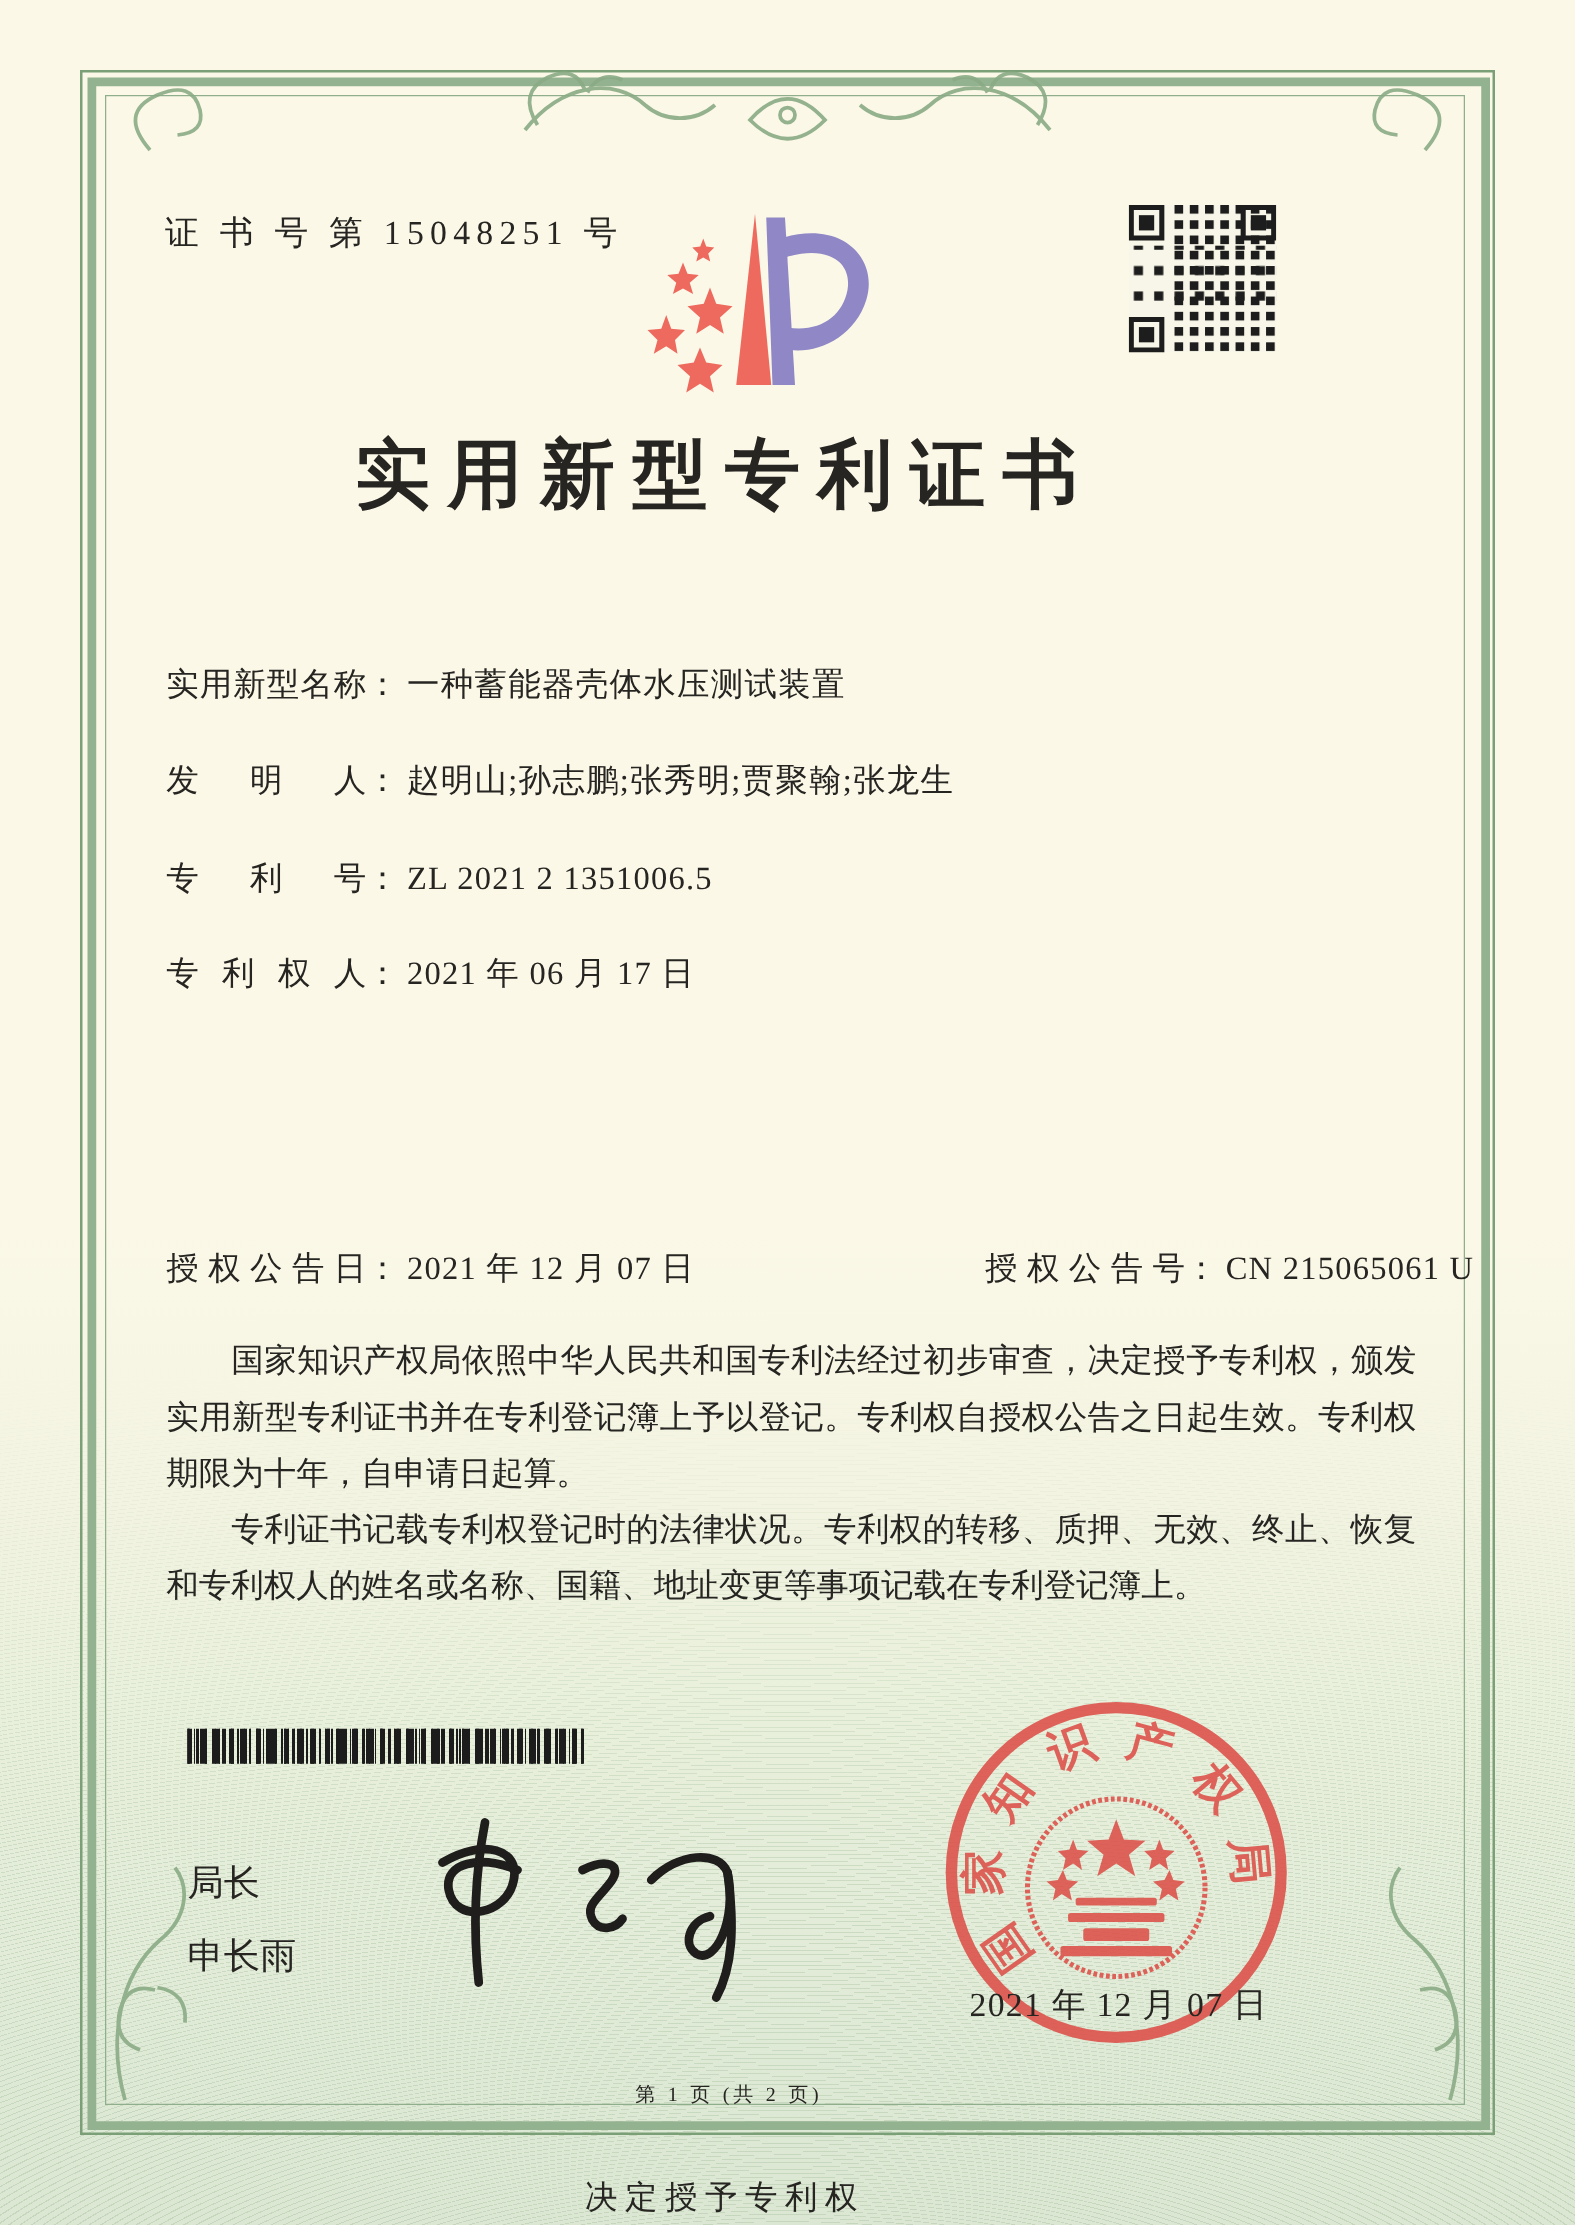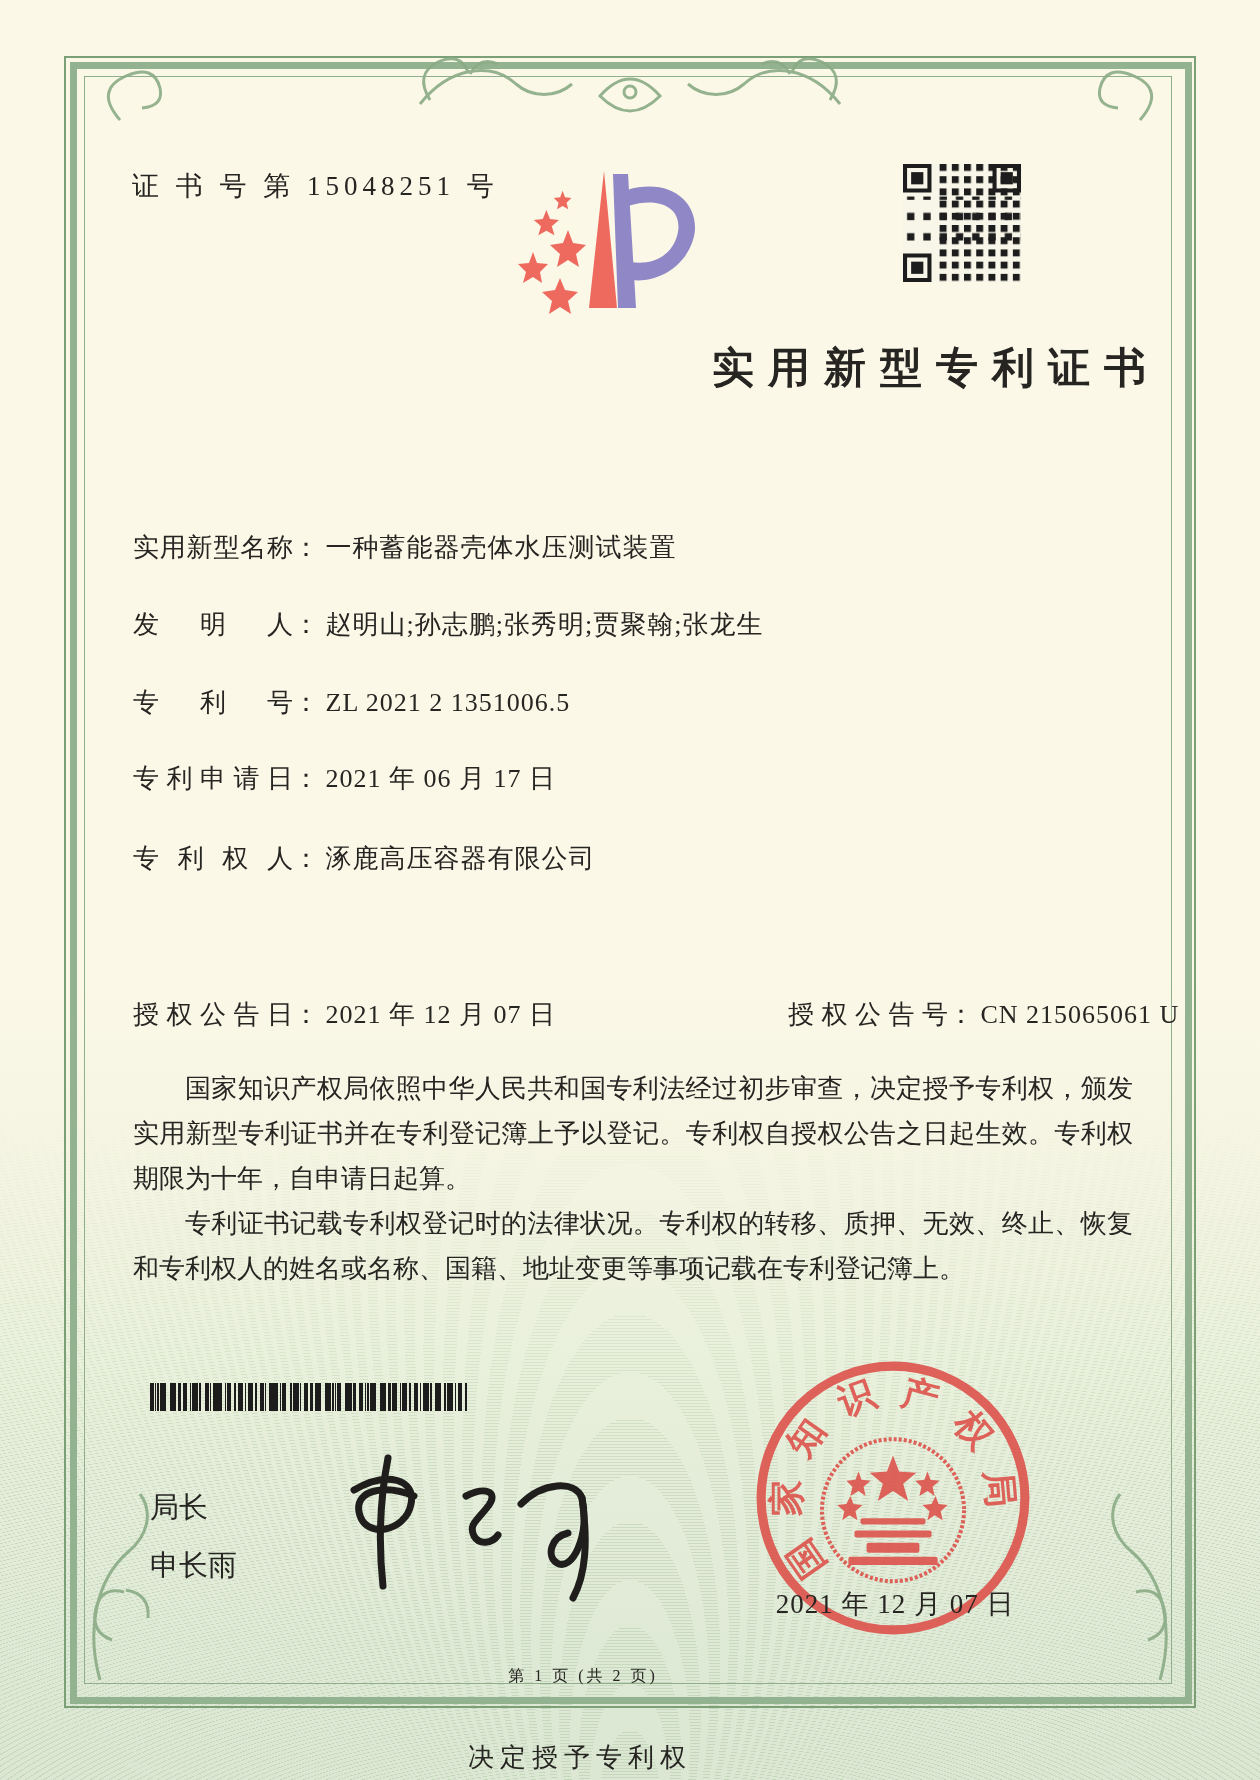--- a/index.html
+++ b/index.html
@@ -16,22 +16,22 @@
     mask-image:linear-gradient(180deg,transparent 0,black 55%);
     pointer-events:none;
   }
   
   .frame-outer{position:absolute; left:64px; top:56px; width:1128px; height:1648px; border:2px solid #7ba078;}
   .frame-band {position:absolute; left:70px; top:62px; width:1108px; height:1628px; border:7px solid #93b28f;}
   .frame-inner{position:absolute; left:84px; top:76px; width:1086px; height:1606px; border:1px solid #8fae8b;}
   .ornaments{position:absolute; left:0; top:0; pointer-events:none;}
 
   .cert-number{position:absolute; left:132px; top:168px; font-size:27px; letter-spacing:5px;}
-  .title{position:absolute; left:0; width:1160px; top:340px; text-align:right;
-         font-size:42px; font-weight:bold; letter-spacing:14px;}
+  .title{position:absolute; left:0; width:1160px; top:340px; text-align:center;
+         font-size:60px; font-weight:bold; letter-spacing:14px;}
 
   .field{position:absolute; left:133px; font-size:26px; white-space:nowrap;}
   .flabel{display:inline-block; width:160px; text-align:justify; text-align-last:justify; vertical-align:top;}
   .fvalue{letter-spacing:1px;margin-top:22px;}
   .addr-wrap{display:inline-block; vertical-align:top; line-height:40px;}
   .grant-right{position:absolute; left:655px; top:0; font-size:26px; white-space:nowrap;}
 
   .body-text{position:absolute; left:133px; top:1066px; width:1000px;
              font-size:26px; line-height:45px; text-align:justify;}
   .body-text p{margin:0; text-indent:2em;}
@@ -144,28 +144,24 @@
     <span class="flabel">发明人</span><span>：</span>
     <span class="fvalue">赵明山;孙志鹏;张秀明;贾聚翰;张龙生</span>
   </div>
 
   <div class="field" style="top:685px">
     <span class="flabel">专利号</span><span>：</span>
     <span class="fvalue">ZL 2021 2 1351006.5</span>
   </div>
 
   <div class="field" style="top:761px">
-    <span class="flabel">专利申请日</span><span>：</span>
+    <span class="flabel">专利权人</span><span>：</span>
     <span class="fvalue">2021 年 06 月 17 日</span>
   </div>
 
-  <div class="field" style="top:841px">
-    <span class="flabel">专利权人</span><span>：</span>
-    <span class="fvalue">涿鹿高压容器有限公司</span>
-  </div>
 
 
   <div class="field" style="top:997px">
     <span class="flabel">授权公告日</span><span>：</span>
     <span class="fvalue">2021 年 12 月 07 日</span>
     <span class="grant-right">
       <span class="flabel">授权公告号</span><span>：</span>
       <span class="fvalue">CN 215065061 U</span>
     </span>
   </div>

